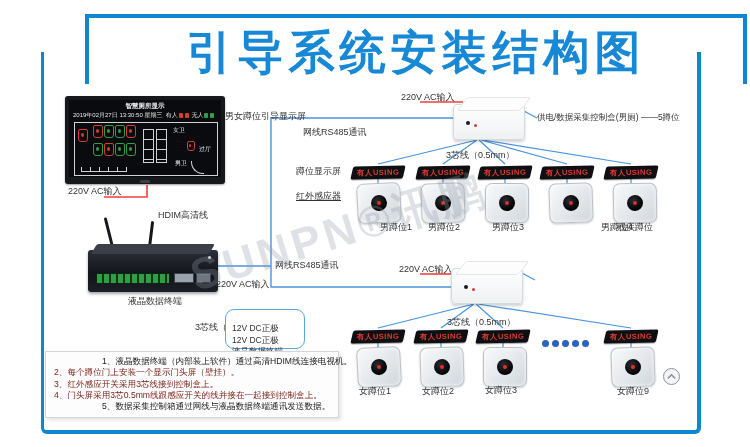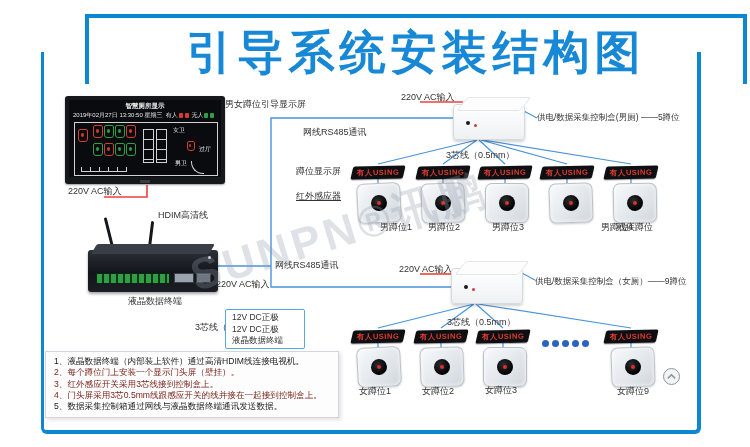--- a/index.html
+++ b/index.html
@@ -61,28 +61,28 @@
   
   .sensor{position:absolute;width:42px;height:38px;border-radius:7px;
           background:linear-gradient(135deg,#f8fafb,#dde2e7 70%,#cfd5db);
           border:1px solid #bac0c7;box-shadow:inset 0 0 4px rgba(255,255,255,.9),0 1px 2px rgba(0,0,0,.2);}
   .s-circle{position:absolute;left:50%;top:50%;width:16px;height:16px;margin:-8px 0 0 -8px;border-radius:50%;
             background:radial-gradient(circle at 40% 35%,#2a2d33,#000 70%);}
   .s-dot{position:absolute;left:50%;top:50%;width:4px;height:4px;margin:-2px 0 0 -2px;border-radius:50%;background:#e03028;}
 
   
   #wire-box{position:absolute;left:225px;top:309px;width:80px;height:40px;border:1.5px solid #58a8e0;
-            border-radius:2px;background:#fff;padding:2px 6px;box-sizing:border-box;}
+            border-radius:9px;background:#fff;padding:13px 6px;box-sizing:border-box;}
   #wire-box div{font-size:8.5px;color:#333;line-height:11.5px;white-space:nowrap;}
 
   
   #notes{position:absolute;left:45px;top:351px;width:294px;background:#fdfdfd;border:1px solid #d2d6da;
          box-shadow:2px 2px 4px rgba(0,0,0,.12);padding:4px 6px 5px 8px;box-sizing:border-box;}
   .note-line{font-size:8.6px;line-height:11.3px;white-space:nowrap;}
-  .note-dark{color:#222;} .note-red{color:#7b251c;}
+  .note-dark{color:#222;margin-left:48px;} .note-red{color:#7b251c;}
 
   
   .bdot{display:inline-block;width:7px;height:7px;border-radius:50%;background:#2a63c0;margin-right:3px;}
 
   
   #watermark{position:absolute;left:192px;top:248px;width:320px;font-size:44px;font-weight:bold;
              letter-spacing:4px;color:rgba(145,155,170,.30);transform:rotate(-17deg);transform-origin:left center;
              white-space:nowrap;pointer-events:none;}
 
   
@@ -164,21 +164,21 @@
           </div>
         <div class="arc" style="left:116px;top:38px;"></div>
         <div class="abs" style="left:6px;bottom:3px;width:46px;height:4px;border-bottom:1px solid #cfd3d8;
              background:repeating-linear-gradient(to right,#cfd3d8 0 1px,transparent 1px 9px);"></div>
       </div>
     </div>
     <div id="tv-chin"></div>
   </div>
   <div class="lbl" style="left:68px;top:186px;">220V AC输入</div>
 
-  <div class="lbl" style="left:225px;top:99px;">男女蹲位引导显示屏</div>
+  <div class="lbl" style="left:225px;top:111px;">男女蹲位引导显示屏</div>
   <div class="lbl" style="left:303px;top:127px;">网线RS485通讯</div>
   <div class="lbl" style="left:158px;top:210px;">HDIM高清线</div>
   <div class="lbl" style="left:275px;top:260px;">网线RS485通讯</div>
 
   <div class="antenna" style="left:108px;top:217px;transform:rotate(-14deg);"></div>
   <div class="antenna" style="left:149px;top:221px;transform:rotate(7deg);"></div>
   <div id="router">
     <div id="router-top"></div>
     <div id="terminal-strip"></div>
     <div class="port" style="left:86px;width:18px;"></div>
@@ -254,21 +254,20 @@
   <div class="lbl" style="left:492px;top:222px;">男蹲位3</div>
   <div class="lbl" style="left:556px;top:222px;margin-left:45px;">男蹲位4</div>
   <div class="lbl" style="left:617px;top:222px;">残疾蹲位</div>
 
   <div class="lbl" style="left:399px;top:264px;">220V AC输入</div>
   <div class="ctrl-box" style="left:451px;top:268px;">
     <div class="ctrl-lid"></div>
     <div class="ctrl-led"></div>
     <div class="ctrl-led2"></div>
   </div>
-  <div class="lbl-sm" style="left:535px;top:276px;">供电/数据采集控制盒（女厕）——9蹲位</div>
   <div class="lbl" style="left:447px;top:317px;">3芯线（0.5mm）</div>
 
   <div class="bar" style="left:352px;top:330px;">
       <span>有人USING</span>
     </div>
   <div class="bar" style="left:415px;top:330px;">
       <span>有人USING</span>
     </div>
   <div class="bar" style="left:477px;top:330px;">
       <span>有人USING</span>

